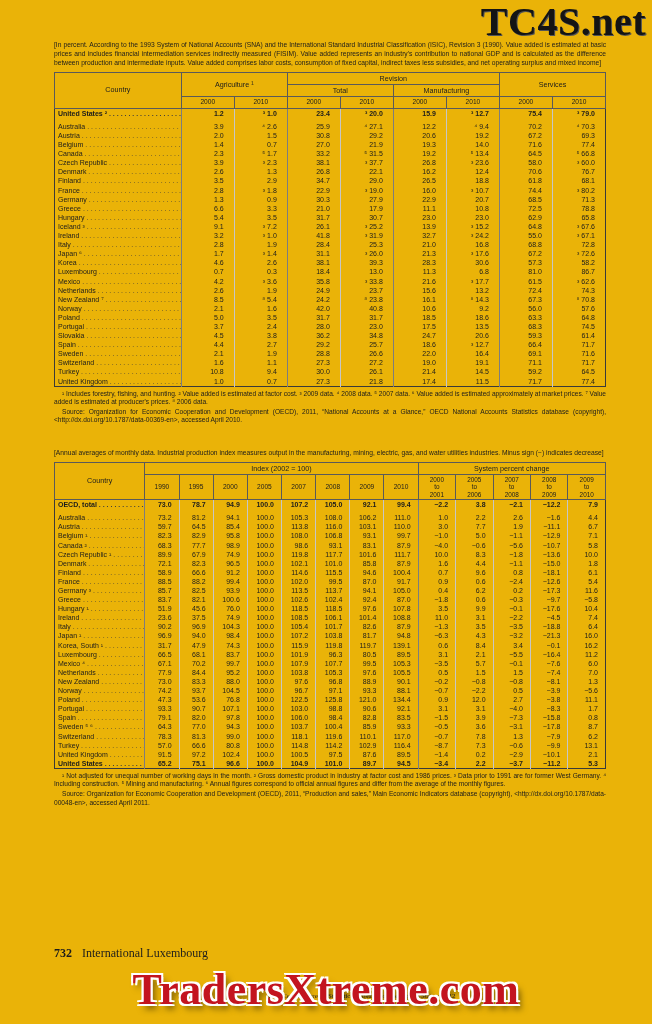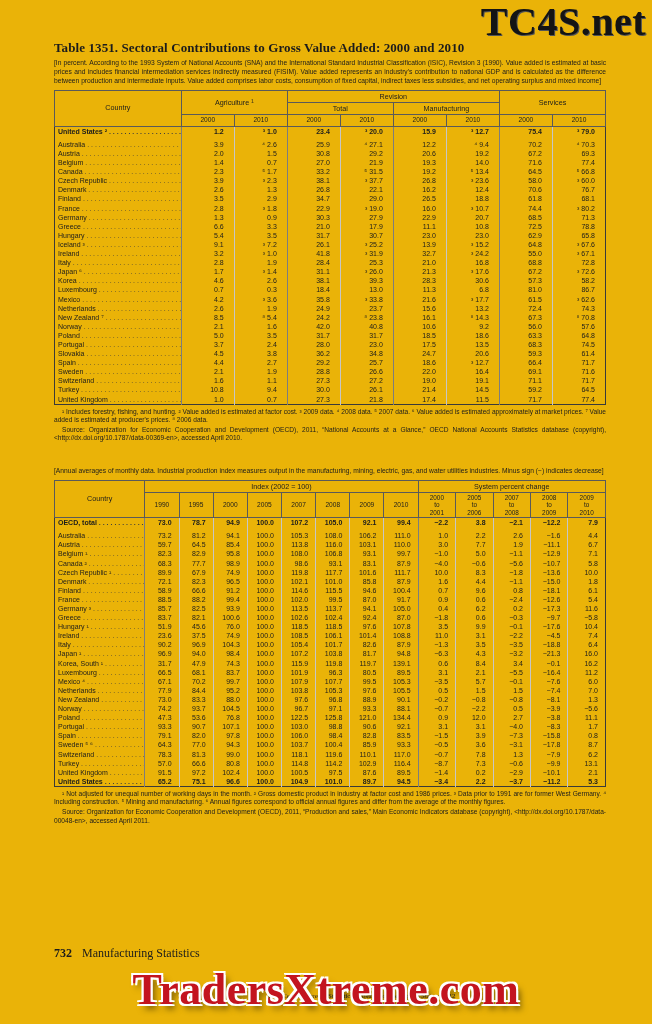--- a/index.html
+++ b/index.html
@@ -48,21 +48,20 @@
 </head>
 <body>
 
 <div class="page">
 
   <div class="wm wm-top">TC4S.net</div>
 
   <div class="content">
 
     <div class="sec1">
-      <div class="title">Table 1351. Sectoral Contributions to Gross Value Added: 2000 and 2010</div>
       <div class="tnote">[In percent. According to the 1993 System of National Accounts (SNA) and the International Standard Industrial Classification (ISIC), Revision 3 (1990). Value added is estimated at basic prices and includes financial intermediation services indirectly measured (FISIM). Value added represents an industry's contribution to national GDP and is calculated as the difference between production and intermediate inputs. Value added comprises labor costs, consumption of fixed capital, indirect taxes less subsidies, and net operating surplus and mixed income]</div>
 
       <table class="datatable t1351">
         <colgroup>
           <col style="width:23%">
           <col span="8" style="width:9.625%">
         </colgroup>
         <thead>
           <tr>
             <th rowspan="3" class="grp">Country</th>
@@ -932,19 +931,19 @@
           </tbody>
       </table>
 
       <div class="tfoot">¹ Not adjusted for unequal number of working days in the month. ² Gross domestic product in industry at factor cost and 1986 prices. ³ Data prior to 1991 are for former West Germany. ⁴ Including construction. ⁵ Mining and manufacturing. ⁶ Annual figures correspond to official annual figures and differ from the average of the monthly figures.</div>
       <div class="tsource">Source: Organization for Economic Cooperation and Development (OECD), 2011, “Production and sales,” Main Economic Indicators database (copyright), &lt;http://dx.doi.org/10.1787/data-00048-en&gt;, accessed April 2011.</div>
     </div>
 
   </div>
 
   <div class="footer">
-    <span class="pg">732</span><span>Manufacturing Statistics</span>
+    <span class="pg">732</span><span>International Luxembourg</span>
   </div>
   <div class="attribution">U.S. Census Bureau, Statistical Abstract of the United States: 2012</div>
 
   <div class="wm wm-bottom">TradersXtreme.com</div>
 
 </div>
 
 </body></html>

